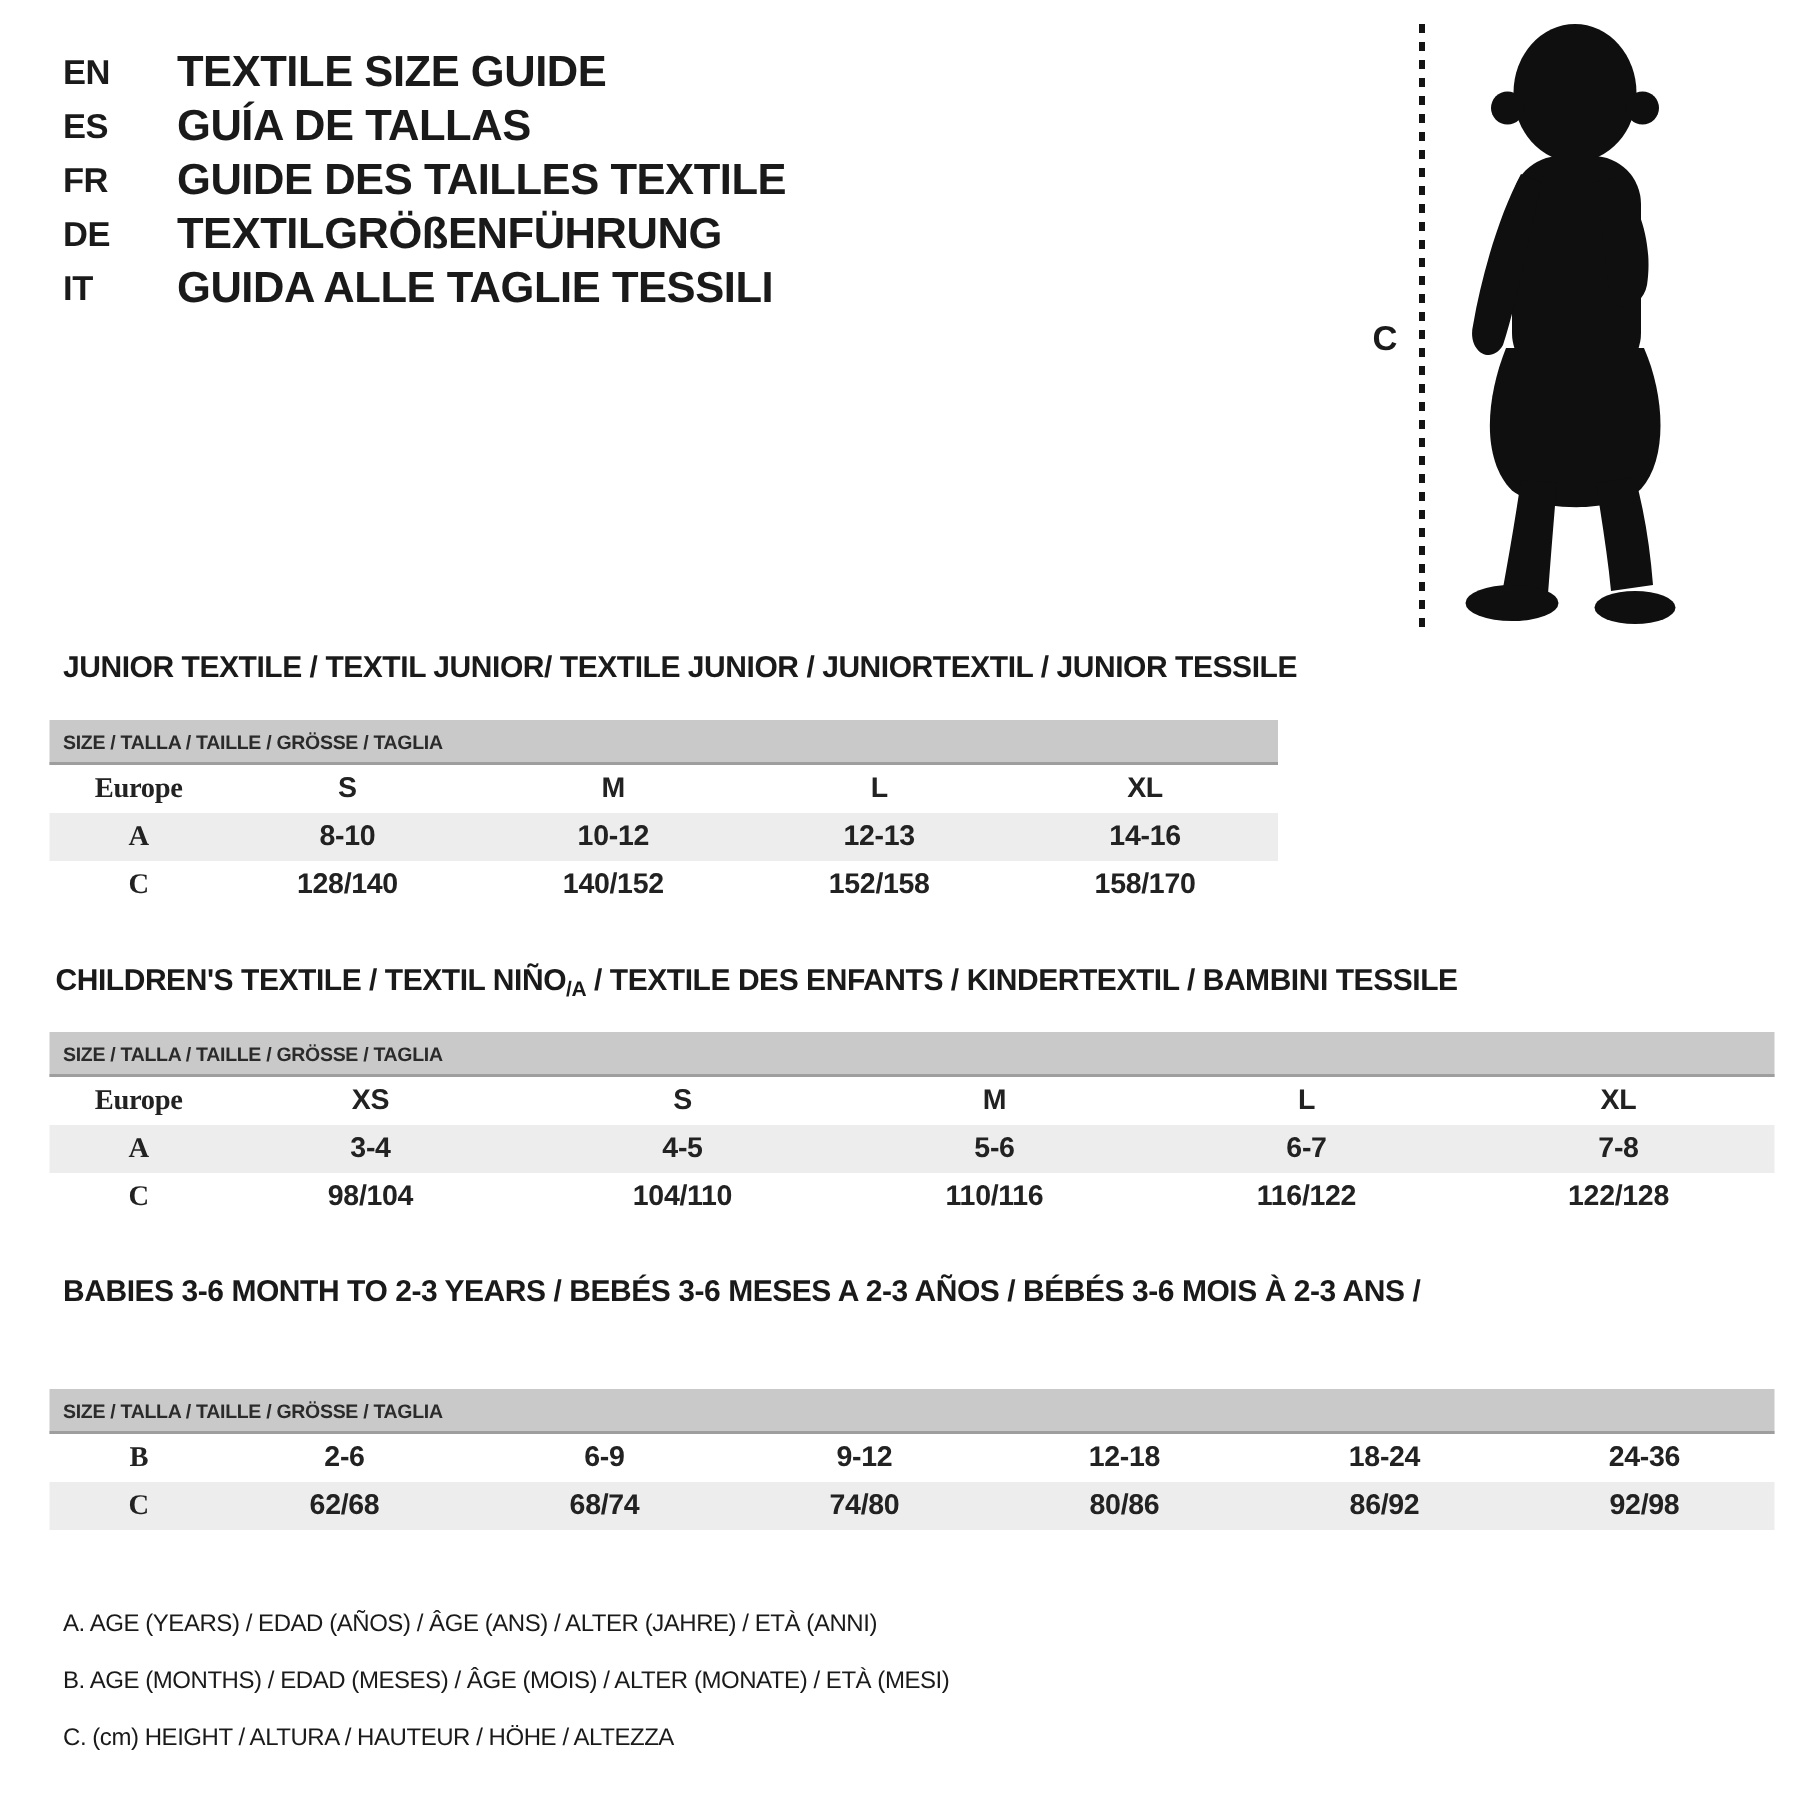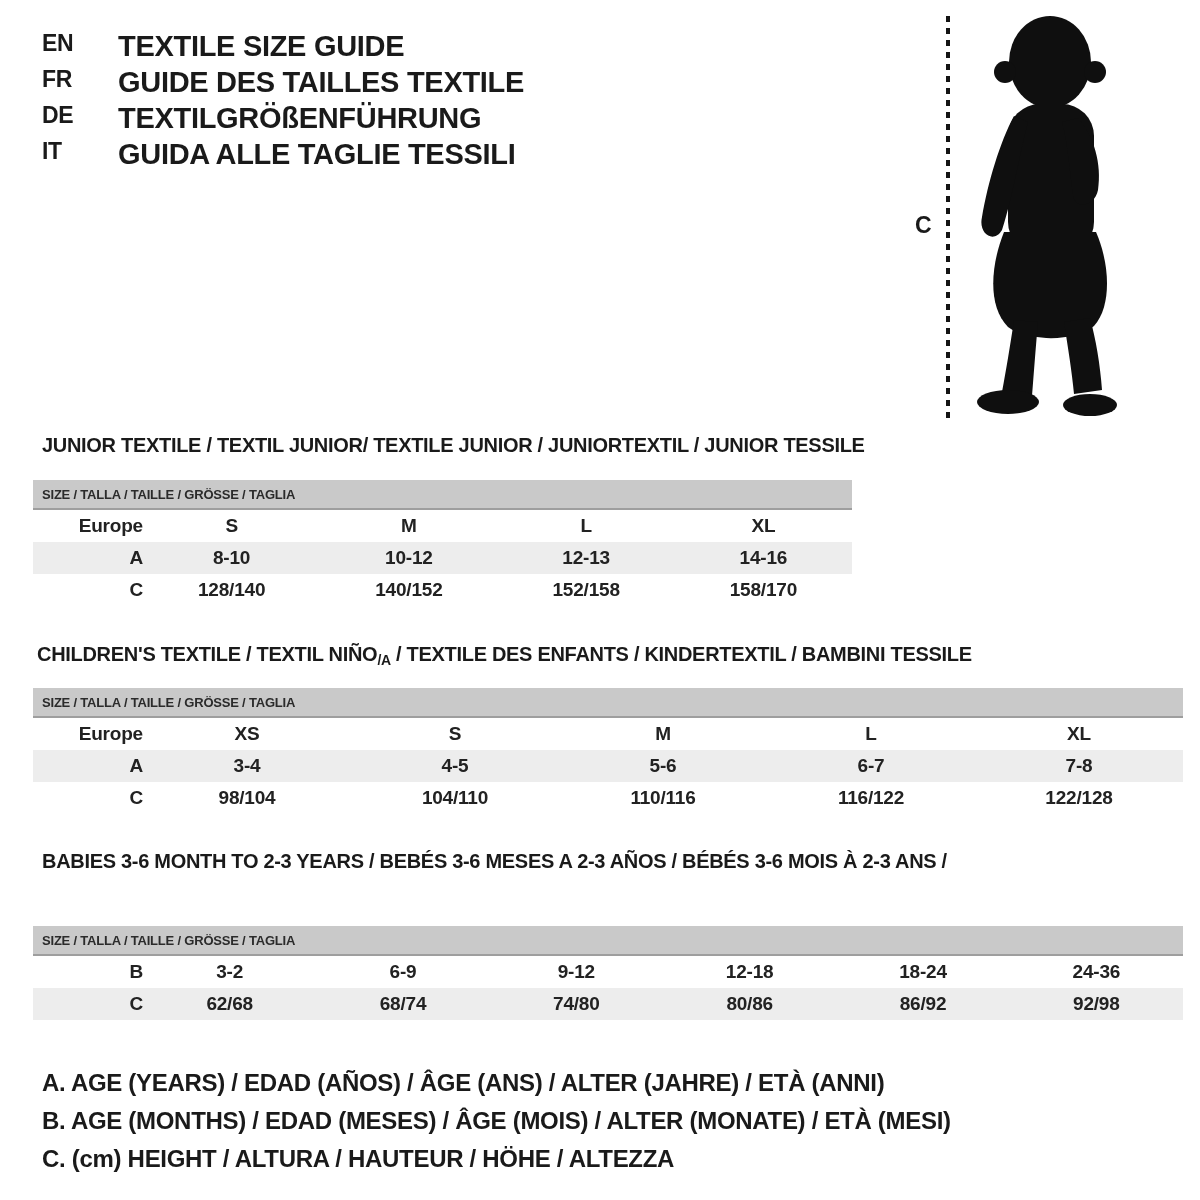--- a/index.html
+++ b/index.html
@@ -15,21 +15,21 @@
     background: var(--page_bg);
     font-family: "Liberation Sans", sans-serif;
     color: var(--ink);
     overflow: hidden;
     position: relative;
   }
   .abs { position: absolute; }
 
   
   .lang-block { left: 42px; top: 30px; }
-  .lang-row { display: flex; height: 36px; }
+  .lang-row { display: flex; height: 36px; align-items: center; }
   .lang-code {
     width: 76px; font-size: 23px; font-weight: 700; letter-spacing: -0.3px;
   }
   .lang-label { font-size: 29px; font-weight: 700; letter-spacing: -0.3px; }
 
   
   .measure-line {
     left: 946px; top: 16px; width: 4px; height: 402px;
     background: repeating-linear-gradient(to bottom, #141414 0 6px, transparent 6px 12px);
   }
@@ -62,36 +62,40 @@
   }
   .trow { display: grid; height: 32px; align-items: center; }
   .rows-wrap .trow:nth-child(even) { background: var(--stripe); }
   .cols-junior   .trow { grid-template-columns: 110px repeat(4, 1fr); }
   .cols-children .trow { grid-template-columns: 110px repeat(5, 1fr); }
   .cols-babies   .trow { grid-template-columns: 110px repeat(6, 1fr); }
   .tcell {
     font-size: 19px; font-weight: 700; letter-spacing: -0.2px;
     text-align: center; color: #222;
   }
-  .tcell.tlabel { text-align: right; padding-left: 9px; }
+  .tcell.tlabel { text-align: center; padding-left: 9px; font-family: Liberation Serif, serif; }
 
   
   .legend { left: 42px; top: 1064px; }
   .legend-line {
-    font-size: 24px; font-weight: 700; letter-spacing: -0.3px;
+    font-size: 16px; font-weight: 400; letter-spacing: -0.3px;
     line-height: 38px; white-space: nowrap;
   }
 </style>
 </head>
 <body>
 
 <div class="abs lang-block">
   <div class="lang-row">
     <span class="lang-code">EN</span>
     <span class="lang-label">TEXTILE SIZE GUIDE</span>
+  </div>
+  <div class="lang-row">
+    <span class="lang-code">ES</span>
+    <span class="lang-label">GUÍA DE TALLAS</span>
   </div>
   <div class="lang-row">
     <span class="lang-code">FR</span>
     <span class="lang-label">GUIDE DES TAILLES TEXTILE</span>
   </div>
   <div class="lang-row">
     <span class="lang-code">DE</span>
     <span class="lang-label">TEXTILGRÖßENFÜHRUNG</span>
   </div>
   <div class="lang-row">
@@ -178,21 +182,21 @@
 </div>
 
 <div class="abs sec-title title-babies">
   <div>BABIES 3-6 MONTH TO 2-3 YEARS / BEBÉS 3-6 MESES A 2-3 AÑOS / BÉBÉS 3-6 MOIS À 2-3 ANS /</div>
 </div>
 <div class="abs size-table table-babies">
   <div class="size-bar">SIZE / TALLA / TAILLE / GRÖSSE / TAGLIA</div>
   <div class="rows-wrap cols-babies">
       <div class="trow">
         <div class="tcell tlabel">B</div>
-        <div class="tcell">3-2</div>
+        <div class="tcell">2-6</div>
         <div class="tcell">6-9</div>
         <div class="tcell">9-12</div>
         <div class="tcell">12-18</div>
         <div class="tcell">18-24</div>
         <div class="tcell">24-36</div>
       </div>
       <div class="trow">
         <div class="tcell tlabel">C</div>
         <div class="tcell">62/68</div>
         <div class="tcell">68/74</div>

